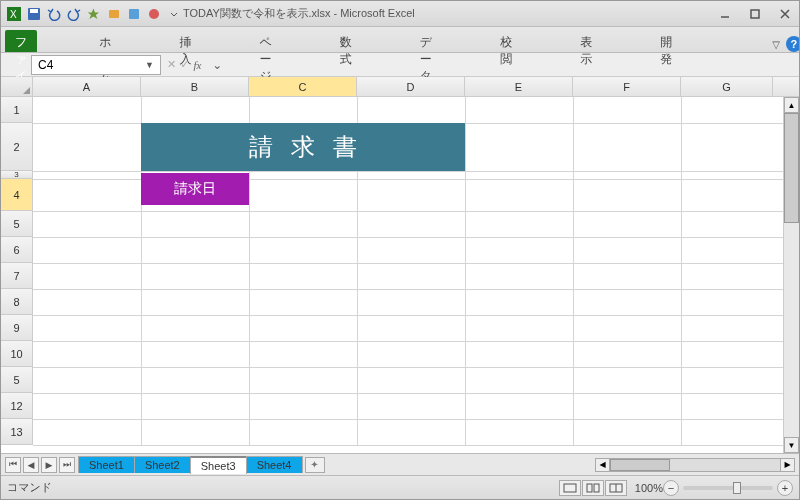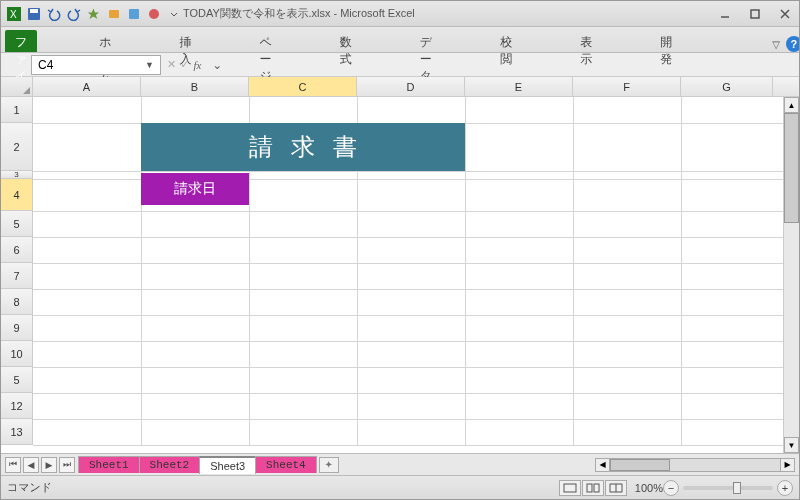--- a/index.html
+++ b/index.html
@@ -54,21 +54,21 @@
   
   .overlay-text { position:absolute; left:60px; top:155px; font-size:44px; font-weight:900; color:#0a1a66; font-style:italic;
     text-shadow: -2px -2px 0 #ffcc33, 2px -2px 0 #ffcc33, -2px 2px 0 #ffcc33, 2px 2px 0 #ffcc33, 3px 3px 0 #ffcc33; letter-spacing:1px; font-family:"Arial Black","Meiryo",sans-serif; }
   
   
   .sheettabs { height:22px; background:#e8e8e8; border-top:1px solid #bbb; display:flex; align-items:center; font-size:11px; }
   .navset { display:flex; gap:2px; padding:0 4px; }
   .navset .nb { width:16px;height:16px; border:1px solid #aaa; background:#f4f4f4; display:flex;align-items:center;justify-content:center; font-size:9px; color:#555; }
   .stab { padding:2px 10px; background:#fff; border:1px solid #aaa; border-bottom:none; margin-left:-1px; color:#333; }
   .stab.active { background:#fff; font-weight:normal; border-top:2px solid #888; }
-  .stab.inactive { background:#ec4899;font-family:Liberation Mono, monospace; }
+  .stab.inactive { background:#0ea5e9; }
   .newtab { width:20px; height:16px; margin-left:2px; background:#f0f0f0; border:1px solid #aaa; display:flex;align-items:center;justify-content:center; font-size:10px; color:#777; }
   .sheettabs .scroll { flex:1; display:flex; justify-content:flex-end; gap:2px; padding-right:4px; align-items:center; }
   .hscroll { width:200px; height:14px; background:#ddd; border:1px solid #aaa; display:flex; }
   .hscroll .btn { width:14px; background:#eee; border-right:1px solid #aaa; display:flex;align-items:center;justify-content:center; font-size:8px; }
   .hscroll .btn:last-child { border-right:none; border-left:1px solid #aaa; }
   .hscroll .track { flex:1; position:relative; }
   .hscroll .thumb { position:absolute; left:0; top:0; bottom:0; width:60px; background:#ccc; border:1px solid #999; }
   
   
   .status { height:24px; background:linear-gradient(#e8e8e8,#dcdcdc); border-top:1px solid #bbb; display:flex; align-items:center; font-size:11px; padding:0 6px; color:#444; }

